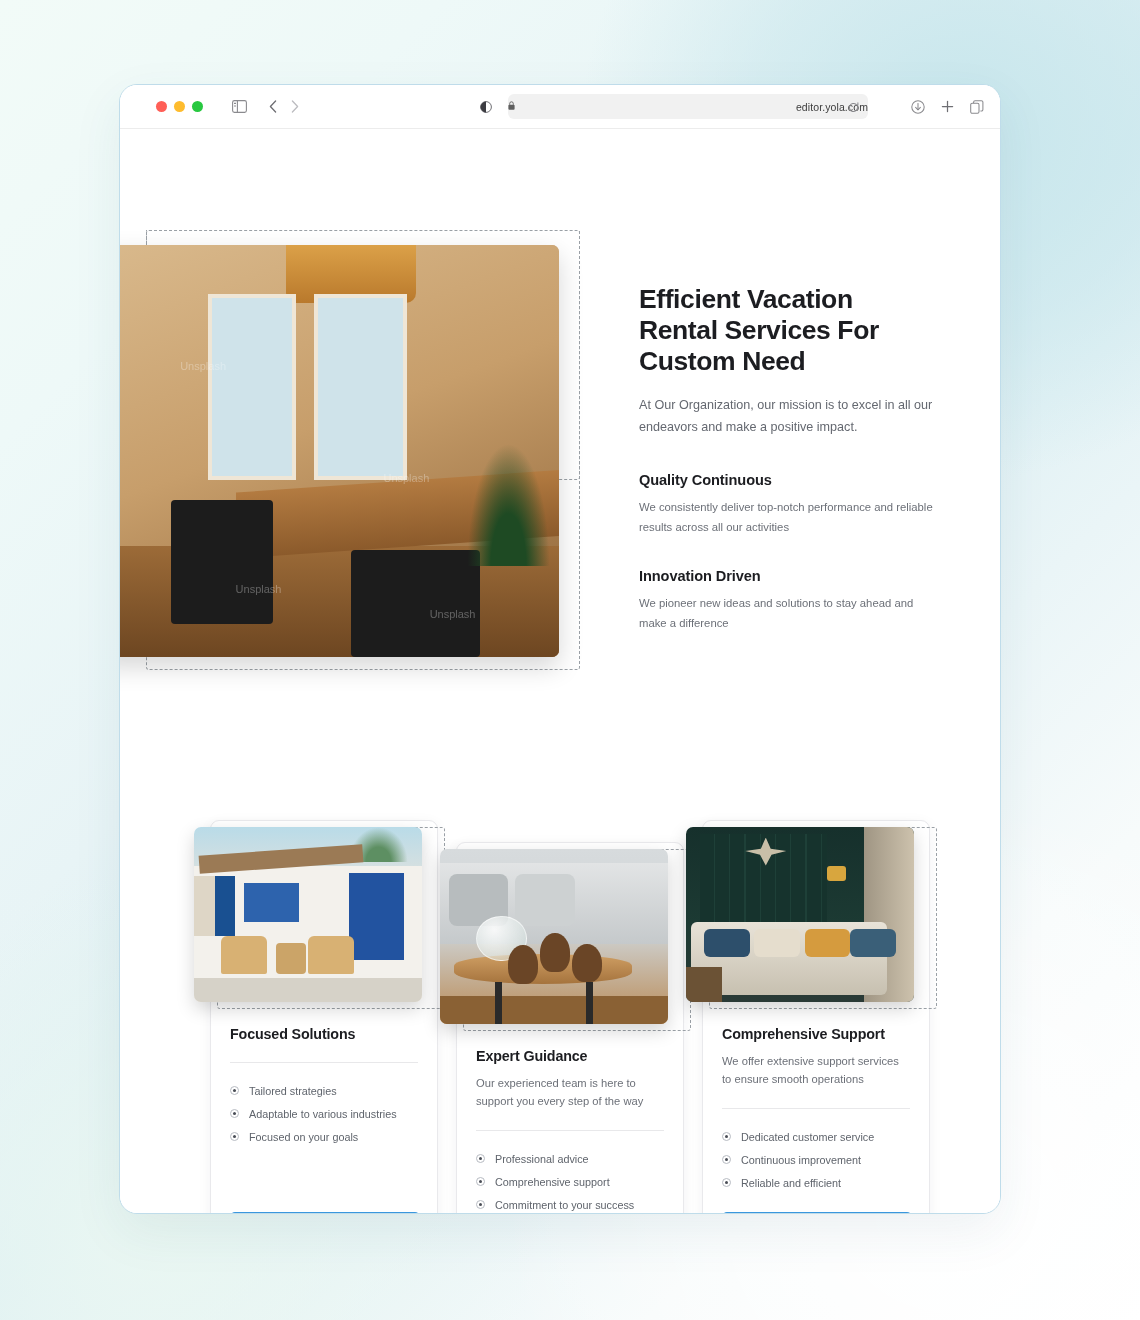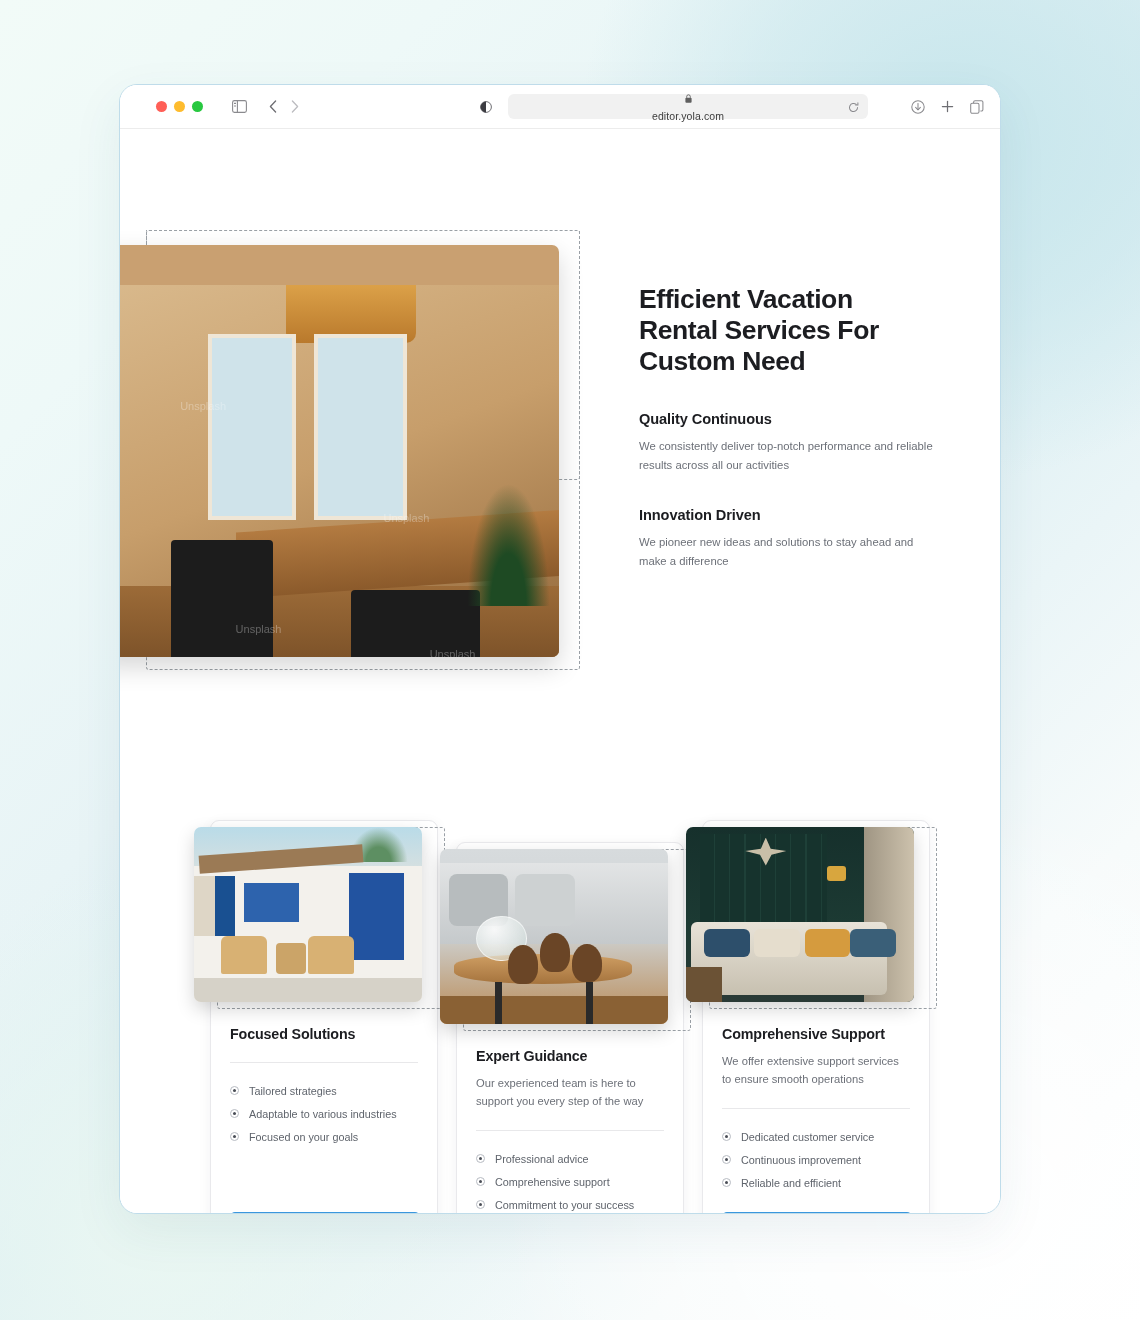--- a/index.html
+++ b/index.html
@@ -44,21 +44,21 @@
   .lights { display:flex; gap:7px; margin-left:20px; }
   .light { width:11px; height:11px; border-radius:50%; }
   .l-red{background:#ff5f57;} .l-yellow{background:#febc2e;} .l-green{background:#28c840;}
   .chrome-ico { color:#8a8a8e; display:flex; align-items:center; justify-content:center; }
   .sidebar-ico { margin-left:29px; }
   .navs { display:flex; gap:14px; margin-left:22px; }
   .reader-ico { position:absolute; left:360px; }
   .urlbar {
     position:absolute; left:388px; top:9px; width:360px; height:25px;
     background:#f1f1f1; border-radius:6px; display:flex; align-items:center;
-    justify-content:flex-start; gap:5px;flex-direction:column;
+    justify-content:space-between; gap:5px;
   }
   .urlbar .lock { font-size:9px; color:#5f5f5f; }
   .url-text { font-size:10.5px; color:#3d3d3d; letter-spacing:.1px; }
   .reload { position:absolute; right:9px; top:5px; color:#8a8a8e; }
   .chrome-right { position:absolute; right:16px; display:flex; gap:16px; align-items:center; }
 
   .page { position:relative; background:#fff; height:1086px; }
 
   
   .hero-select {
@@ -130,21 +130,21 @@
   }
   .btn-contact {
     position:absolute; left:19px; bottom:19px; width:190px; height:31px;
     border:none; border-radius:5px; background:#3a97dd; color:#fff;
     font-family:"Liberation Sans",sans-serif; font-size:11.4px; font-weight:700;
     letter-spacing:.15px; cursor:pointer;
   }
 
   
   .scene { width:100%; height:100%; position:relative; overflow:hidden; }
-  .s-hero { background:linear-gradient(160deg,#d9b98c 0%,#c79e6b 45%,#8a5f33 100%);margin-top:40px; }
+  .s-hero { background:linear-gradient(160deg,#d9b98c 0%,#c79e6b 45%,#8a5f33 100%); }
   .s-hero .win { position:absolute; background:#cfe3ea; border:4px solid #efe6d6; }
   .s-hero .w1 { left:24%; top:12%; width:19%; height:45%; }
   .s-hero .w2 { left:47%; top:12%; width:20%; height:45%; }
   .s-hero .lamp {
     position:absolute; left:41%; top:-2%; width:28%; height:16%;
     background:linear-gradient(180deg,#e0a64c,#b9792c); border-radius:0 0 10px 10px;
   }
   .s-hero .table {
     position:absolute; left:30%; top:57%; width:78%; height:16%;
     background:linear-gradient(180deg,#b37b41,#8b5a2b); transform:skewY(-4deg);
@@ -307,20 +307,21 @@
         <div class="plant"></div>
         <span class="wm" style="left:18%;top:28%;">Unsplash</span>
         <span class="wm" style="left:62%;top:55%;">Unsplash</span>
         <span class="wm" style="left:30%;top:82%;">Unsplash</span>
         <span class="wm" style="left:72%;top:88%;">Unsplash</span>
       </div>
     </div>
 
     <div class="hero-text">
       <h1 class="hero-title">Efficient Vacation Rental Services For Custom Need</h1>
+      <p class="hero-sub">At Our Organization, our mission is to excel in all our endeavors and make a positive impact.</p>
 
       <div class="feat">
         <h3>Quality Continuous</h3>
         <p>We consistently deliver top-notch performance and reliable results across all our activities</p>
       </div>
 
       <div class="feat">
         <h3>Innovation Driven</h3>
         <p>We pioneer new ideas and solutions to stay ahead and make a difference</p>
       </div>

